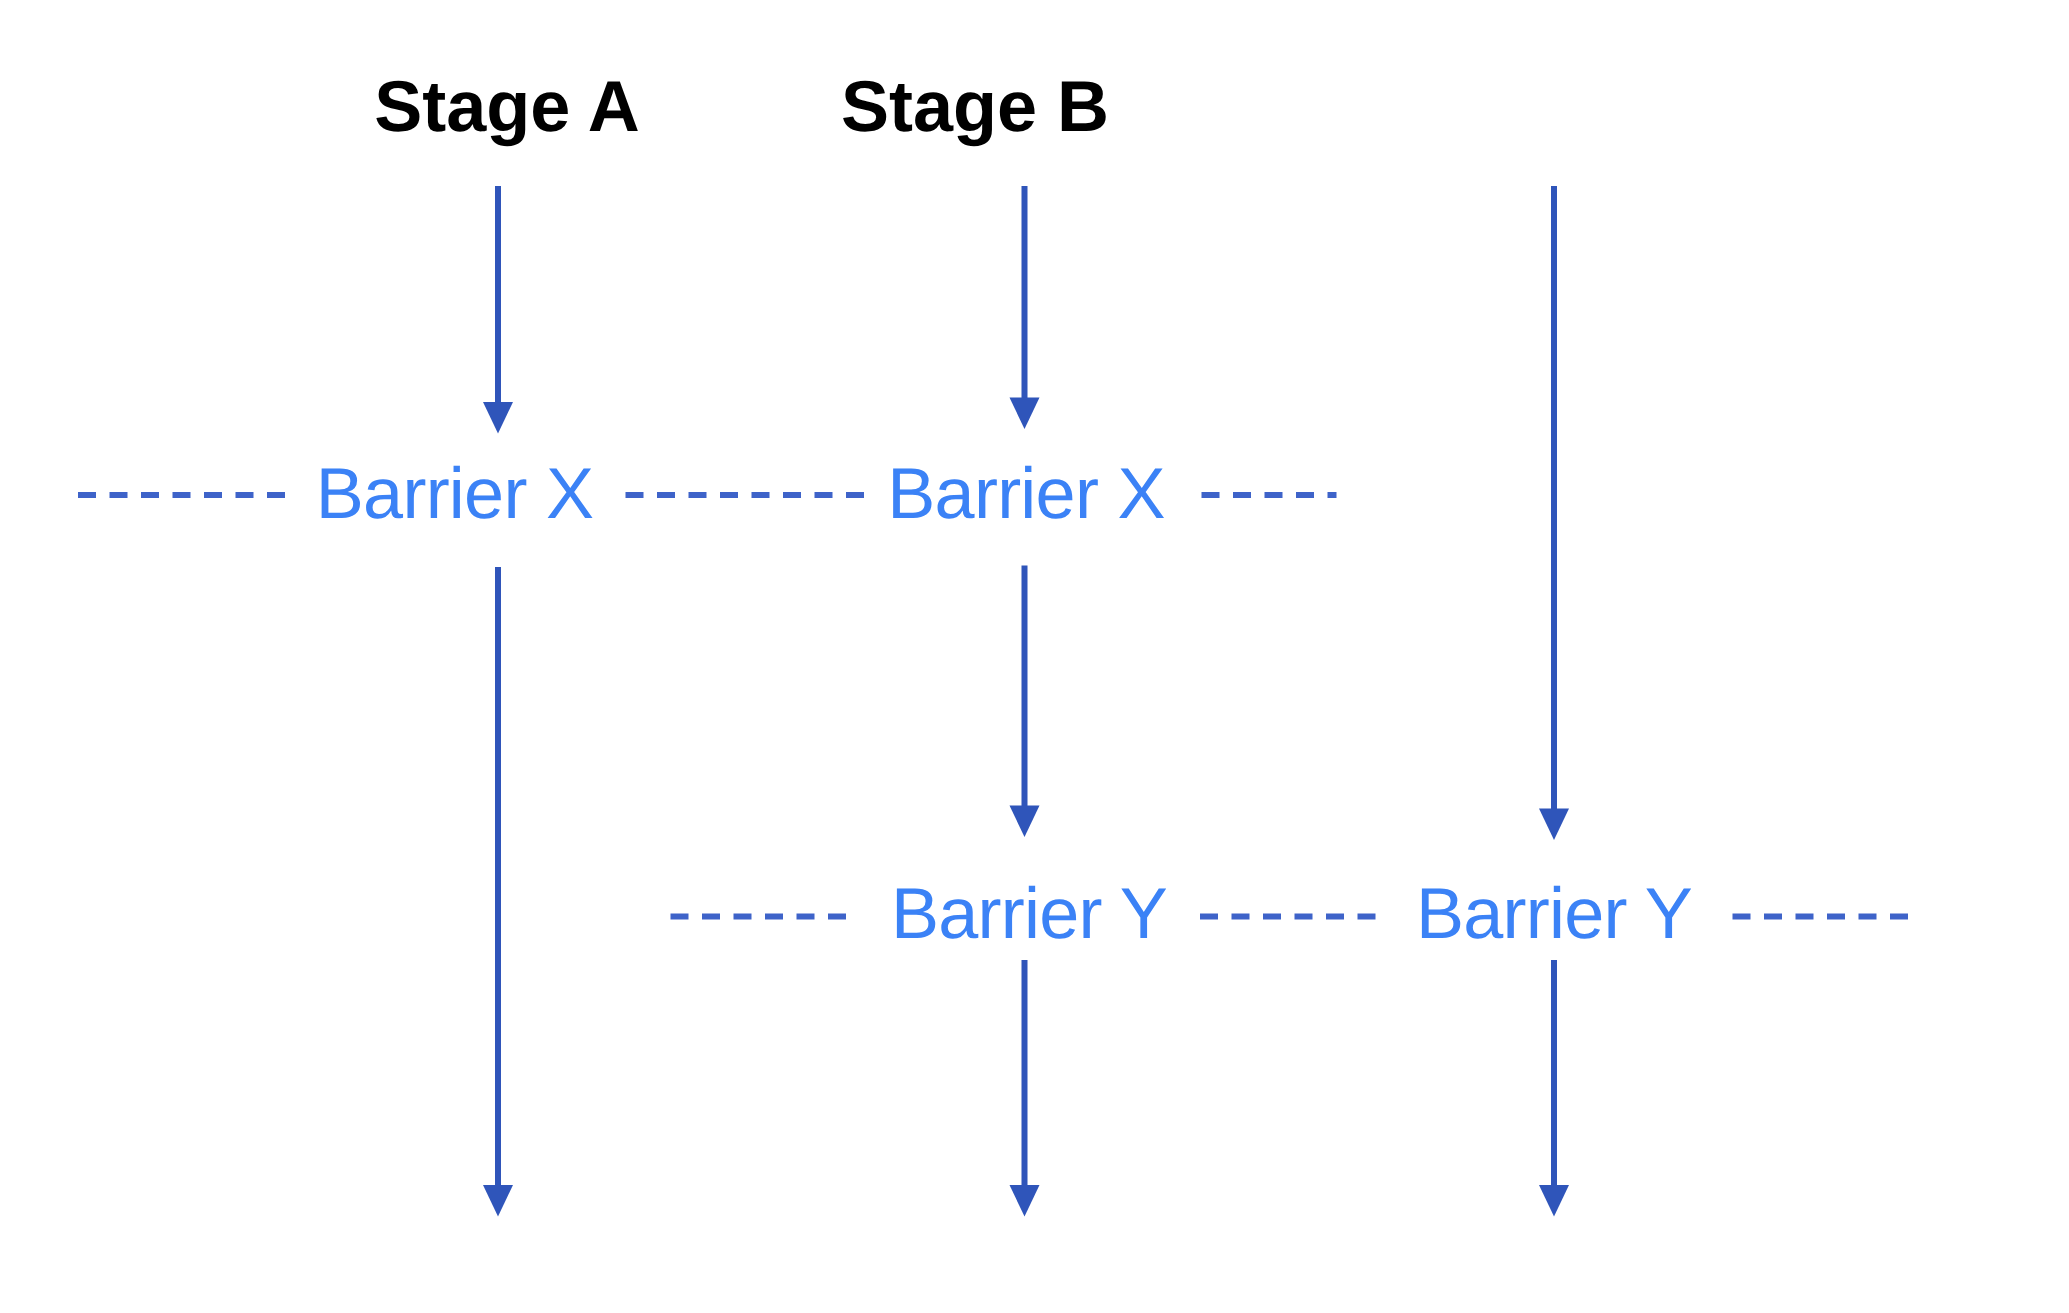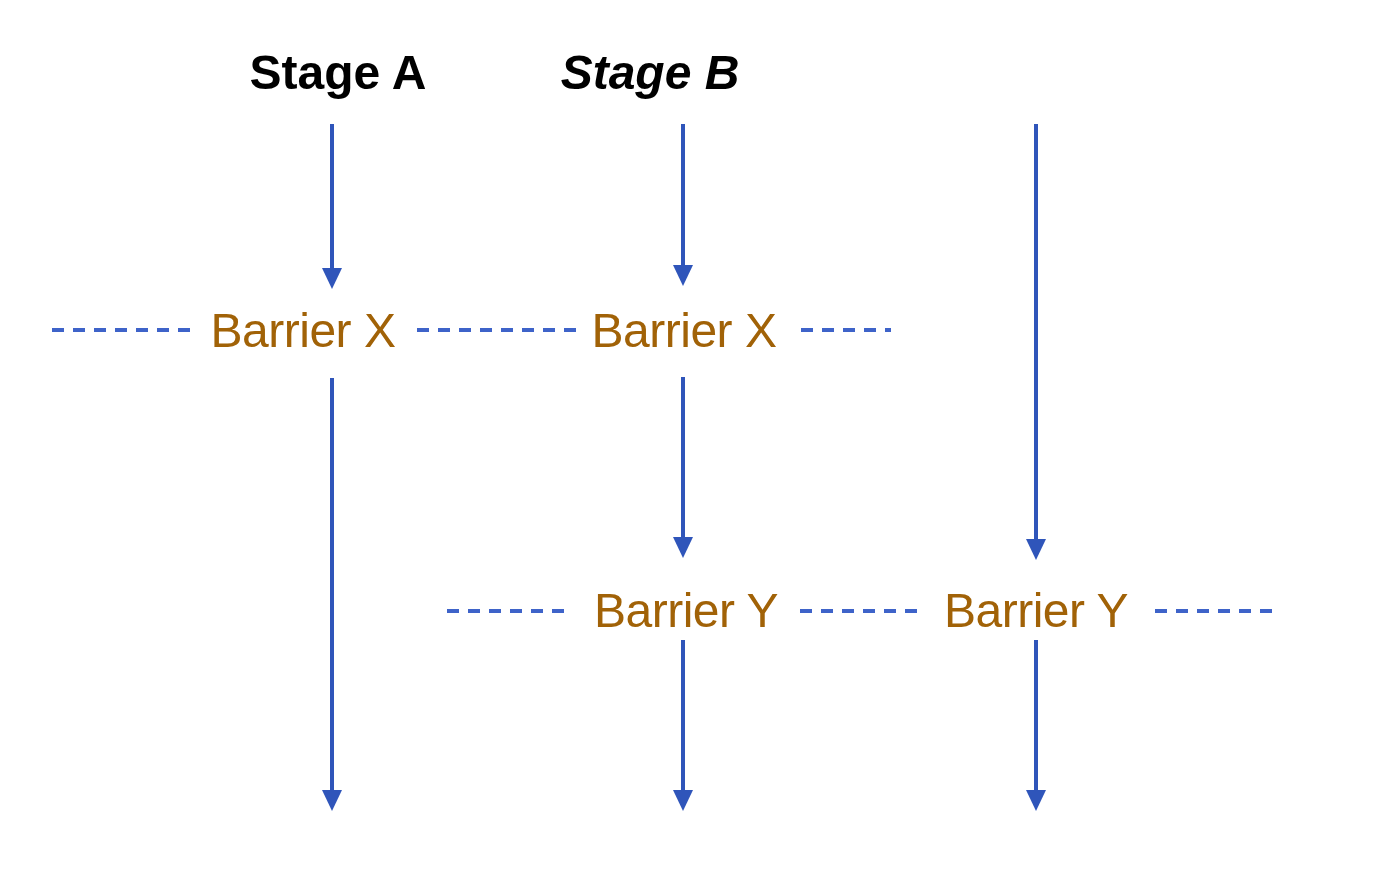--- a/index.html
+++ b/index.html
@@ -36,21 +36,21 @@
     font-size: 48px;
     font-weight: 700;
     color: #000000;
     white-space: nowrap;
   }
   .barrier-label {
     position: absolute;
     transform: translate(-50%, -50%);
     font-size: 48px;
     font-weight: 400;
-    color: #a16207;
+    color: #3b82f6;
     letter-spacing: -0.5px;
     white-space: nowrap;
   }
 </style>
 </head>
 <body>
 
 <div class="canvas">
 
   <svg class="flow-svg" width="1379" height="875" viewBox="0 0 1379 875">
@@ -85,20 +85,20 @@
     </g>
 
     <g>
       <line class="dash-line" x1="447" y1="611" x2="572" y2="611" stroke="#3e63c9"></line>
       <line class="dash-line" x1="800" y1="611" x2="918" y2="611" stroke="#3e63c9"></line>
       <line class="dash-line" x1="1155" y1="611" x2="1281" y2="611" stroke="#3e63c9"></line>
     </g>
   </svg>
 
   <div class="stage-label" style="left:338px;">Stage A</div>
-  <div class="stage-label" style="left:650px;font-style:italic;">Stage B</div>
+  <div class="stage-label" style="left:650px;">Stage B</div>
 
   <div class="barrier-label" style="left:303px; top:330px;">Barrier X</div>
   <div class="barrier-label" style="left:684px; top:330px;">Barrier X</div>
   <div class="barrier-label" style="left:686px; top:610px;">Barrier Y</div>
   <div class="barrier-label" style="left:1036px; top:610px;">Barrier Y</div>
 
 </div>
 
 </body></html>

